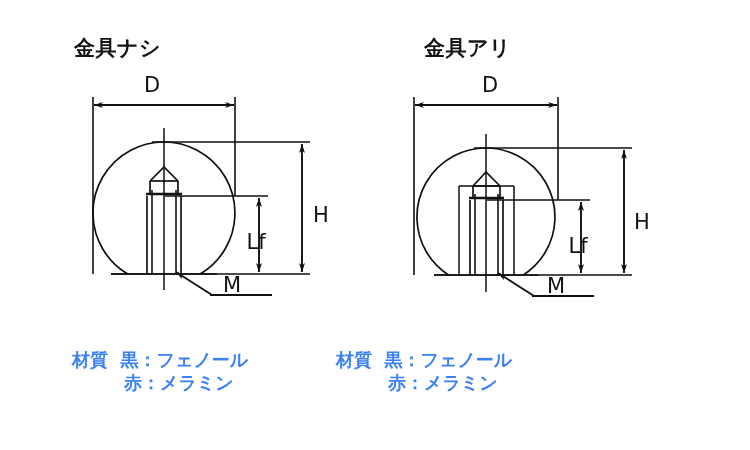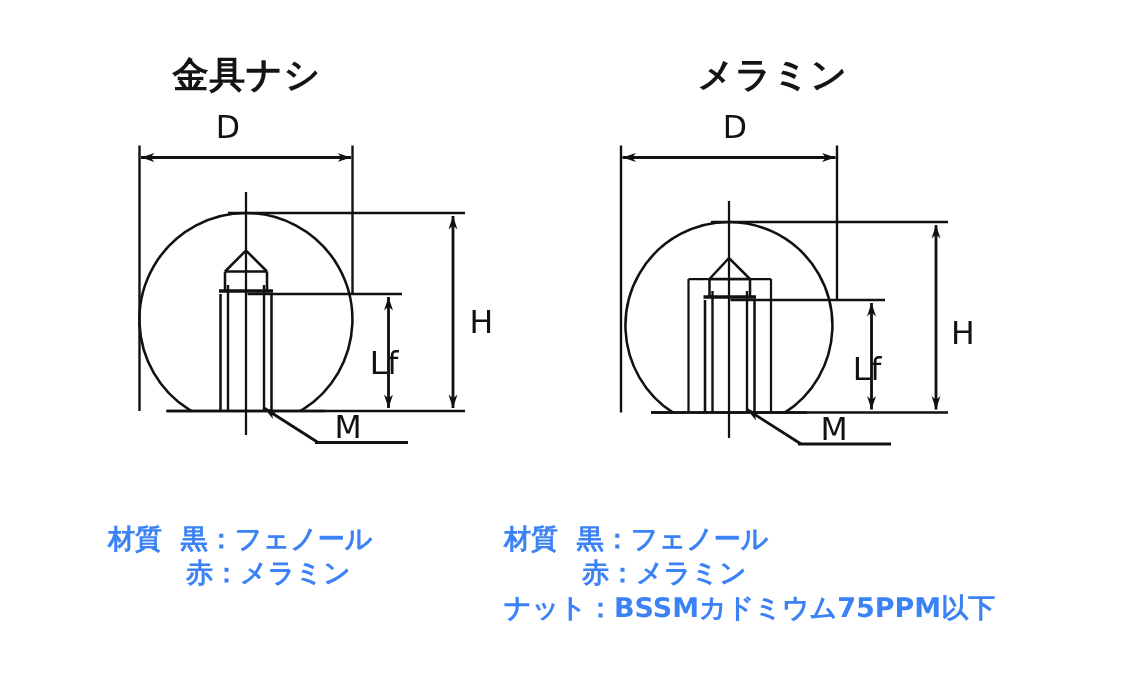--- a/index.html
+++ b/index.html
@@ -23,25 +23,24 @@
   svg.drawing {
     position: absolute;
     left: 0; top: 0;
     width: 750px;
     height: 450px;
   }
   .heading {
     position: absolute;
     font-family: "DejaVu Sans", sans-serif;
     font-weight: bold;
-    font-size: 24px;
+    font-size: 21px;
     color: #141414;
     white-space: nowrap;
     letter-spacing: 0.5px;
-    margin-left: 41px;
   }
   .dimlabel {
     font-family: "DejaVu Sans", sans-serif;
     font-size: 21px;
     fill: #111111;
   }
   .notes {
     position: absolute;
     font-family: "DejaVu Sans", sans-serif;
     font-weight: bold;
@@ -55,21 +54,21 @@
   .notes .indent { padding-left: 52px; }
   .nowrap { white-space: nowrap; }
 </style>
 </head>
 <body>
 
 <div id="root">
 
   <div class="heading" style="left:74px; top:34px;">金具ナシ</div>
 
-  <div class="heading" style="left:424px; top:34px;">メラミン</div>
+  <div class="heading" style="left:424px; top:34px;">金具アリ</div>
 
   <svg class="drawing" viewBox="0 0 750 450">
     <defs>
       <marker id="arrIn" markerWidth="10" markerHeight="10" refX="9" refY="3.2" orient="auto" markerUnits="userSpaceOnUse">
         <path d="M0,0.2 L9,3.2 L0,6.2 L2.6,3.2 Z" fill="#111111"></path>
       </marker>
       <marker id="arrOut" markerWidth="10" markerHeight="10" refX="1" refY="3.2" orient="auto" markerUnits="userSpaceOnUse">
         <path d="M10,0.2 L1,3.2 L10,6.2 L7.4,3.2 Z" fill="#111111"></path>
       </marker>
     </defs>
@@ -175,16 +174,15 @@
       <span>材質</span><span>&nbsp;&nbsp;</span><span>黒：フェノール</span>
     </span>
     <span class="row indent">赤：メラミン</span>
   </div>
 
   <div class="notes" style="left:336px; top:348px;">
     <span class="row">
       <span>材質</span><span>&nbsp;&nbsp;</span><span>黒：フェノール</span>
     </span>
     <span class="row indent">赤：メラミン</span>
-    <span class="row nowrap">ナット：BSSMカドミウム75PPM以下</span>
   </div>
 
 </div>
 
 </body></html>

